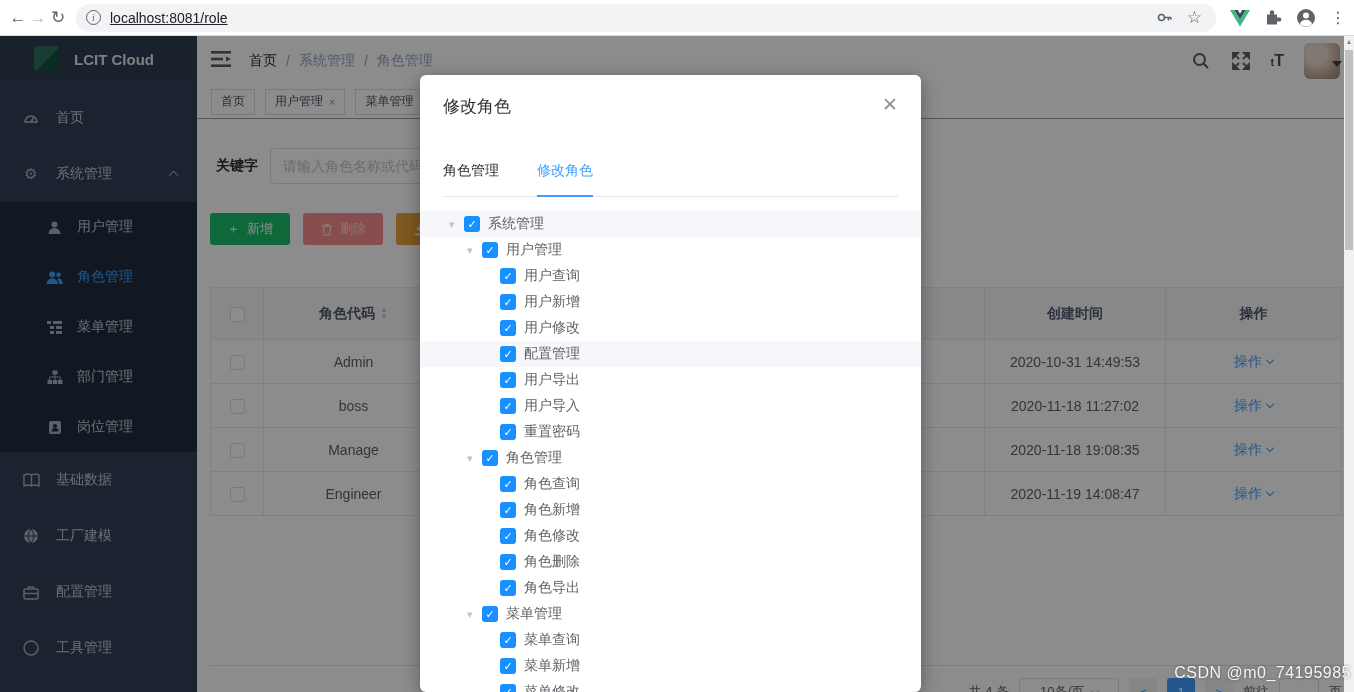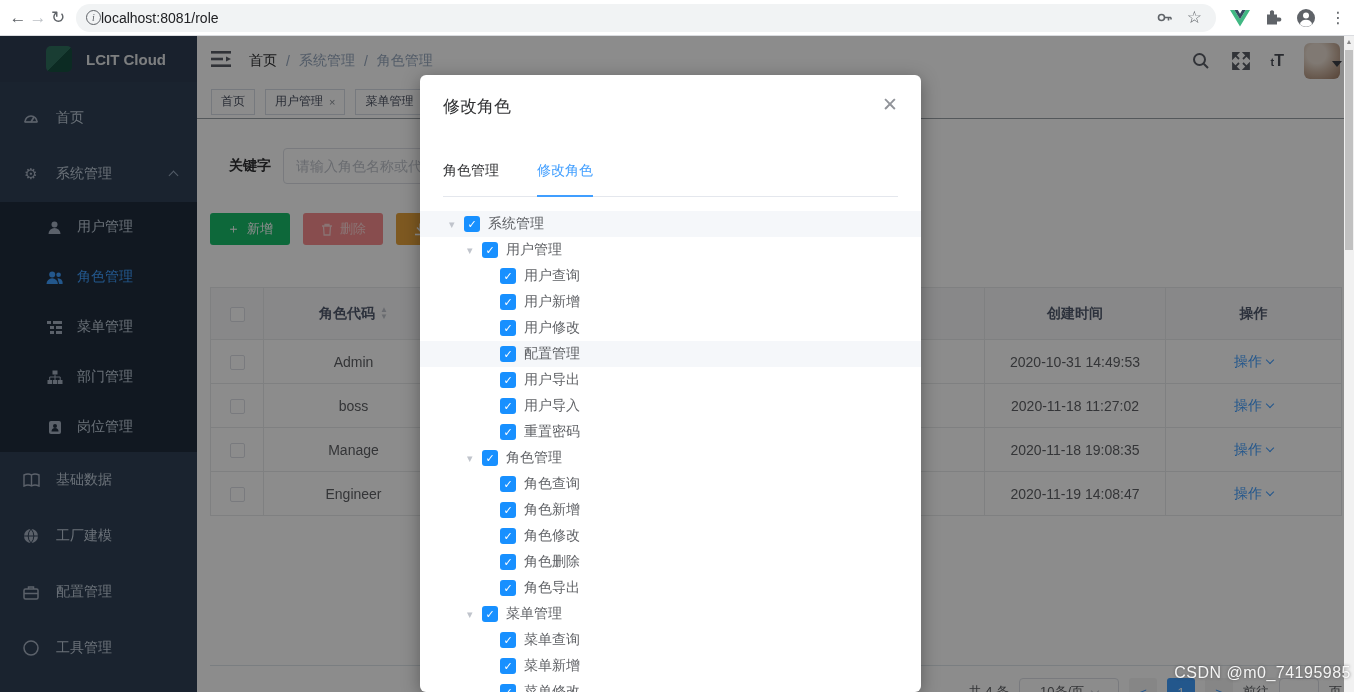--- a/index.html
+++ b/index.html
@@ -9,30 +9,30 @@
   .chrome { position:relative; height:36px; background:#fff; border-bottom:1px solid #dadce0;
     display:flex; align-items:center; padding:0 8px; z-index:50; }
   .nav-ic { width:28px; height:28px; display:flex; align-items:center; justify-content:center;
     font-size:17px; color:#5f6368; border-radius:50%; }
   .nav-ic.disabled { color:#bdc1c6; }
   .url-pill { flex:0 0 auto; width:1140px; height:28px; background:#f1f3f4; border-radius:14px;
     margin-left:8px; display:flex; align-items:center; padding:0 10px; }
   .info-ic { width:15px; height:15px; border:1.4px solid #5f6368; border-radius:50%;
     font-size:10px; color:#5f6368; display:flex; align-items:center; justify-content:center;
     font-style:italic; font-family:"Liberation Serif",serif; flex:0 0 auto; }
-  .url-text { font-size:14px; color:#202124; flex:1; }
+  .url-text { margin-left:9px; font-size:14px; color:#202124; flex:1;text-decoration:underline; }
   .pill-right { display:flex; align-items:center; gap:14px; margin-right:4px; }
   .chrome-right { display:flex; align-items:center; gap:14px; margin-left:14px; }
   .star { font-size:17px; color:#5f6368; }
   .dots { font-size:16px; color:#5f6368; letter-spacing:0; }
   
   .app { position:relative; height:656px; background:#f0f2f5; overflow:hidden; }
   
   .sidebar { position:absolute; left:0; top:0; width:197px; height:656px; background:#304156; z-index:1; }
-  .logo-row { height:46px; display:flex; align-items:center; padding-left:46px; background:#2f3d52; }
+  .logo-row { height:46px; display:flex; align-items:center; padding-left:34px; background:#2f3d52; }
   .logo-sq { width:26px; height:26px; border-radius:5px;
     background:linear-gradient(135deg,#2e6f5e 0 50%, #174f41 50% 100%); }
   .logo-txt { color:#e4e7ea; font-weight:bold; font-size:15px; margin-left:14px; }
   .menu { padding-top:8px; }
   .m-item { height:56px; display:flex; align-items:center; padding-left:22px; color:#bfcbd9;
     font-size:14px; cursor:pointer; position:relative; }
   .m-item .mi { width:18px; height:18px; margin-right:16px; display:flex; align-items:center;
     justify-content:center; color:#a7b1c2; font-size:15px; }
   .sub { background:#1f2d3d; }
   .s-item { height:50px; display:flex; align-items:center; padding-left:46px; color:#bfcbd9;
@@ -61,21 +61,21 @@
   .av-caret { width:0; height:0; border-left:5px solid transparent; border-right:5px solid transparent;
     border-top:6px solid #3c3f45; margin-left:-8px; margin-top:18px; }
   .tagsbar { height:34px; background:#fff; border-bottom:1px solid #9aa0a6; display:flex;
     align-items:center; gap:10px; padding:0 14px; }
   .tag { height:26px; border:1px solid #d8dce5; background:#fff; color:#495060; font-size:12px;
     display:flex; align-items:center; padding:0 9px; gap:6px; cursor:pointer; }
   .tag .x { font-size:11px; color:#8a9097; }
   
   .content { position:relative; padding:0 10px 0 13px; }
   .filter-row { margin-top:29px; display:flex; align-items:center; }
-  .f-label { font-size:14px; font-weight:bold; color:#303133; margin-left:19px; }
+  .f-label { font-size:14px; font-weight:bold; color:#303133; margin-left:6px; }
   .f-input { margin-left:12px; width:280px; height:36px; border:1px solid #dcdfe6; border-radius:4px;
     font-size:14px; padding:0 12px; color:#606266; background:#fff; }
   .f-input::placeholder { color:#c0c4cc; }
   .btn-row { margin-top:29px; display:flex; gap:13px; }
   .btn { height:32px; border:none; border-radius:3px; color:#fff; font-size:13px; padding:0 17px;
     display:flex; align-items:center; gap:7px; cursor:pointer; }
   .btn.add { background:#19be6b; }
   .btn.del { background:#f78c8e; color:#fbd3d3; }
   .btn.exp { background:#E6A23C; }
   .bi { width:13px; height:13px; display:flex; align-items:center; justify-content:center; }

